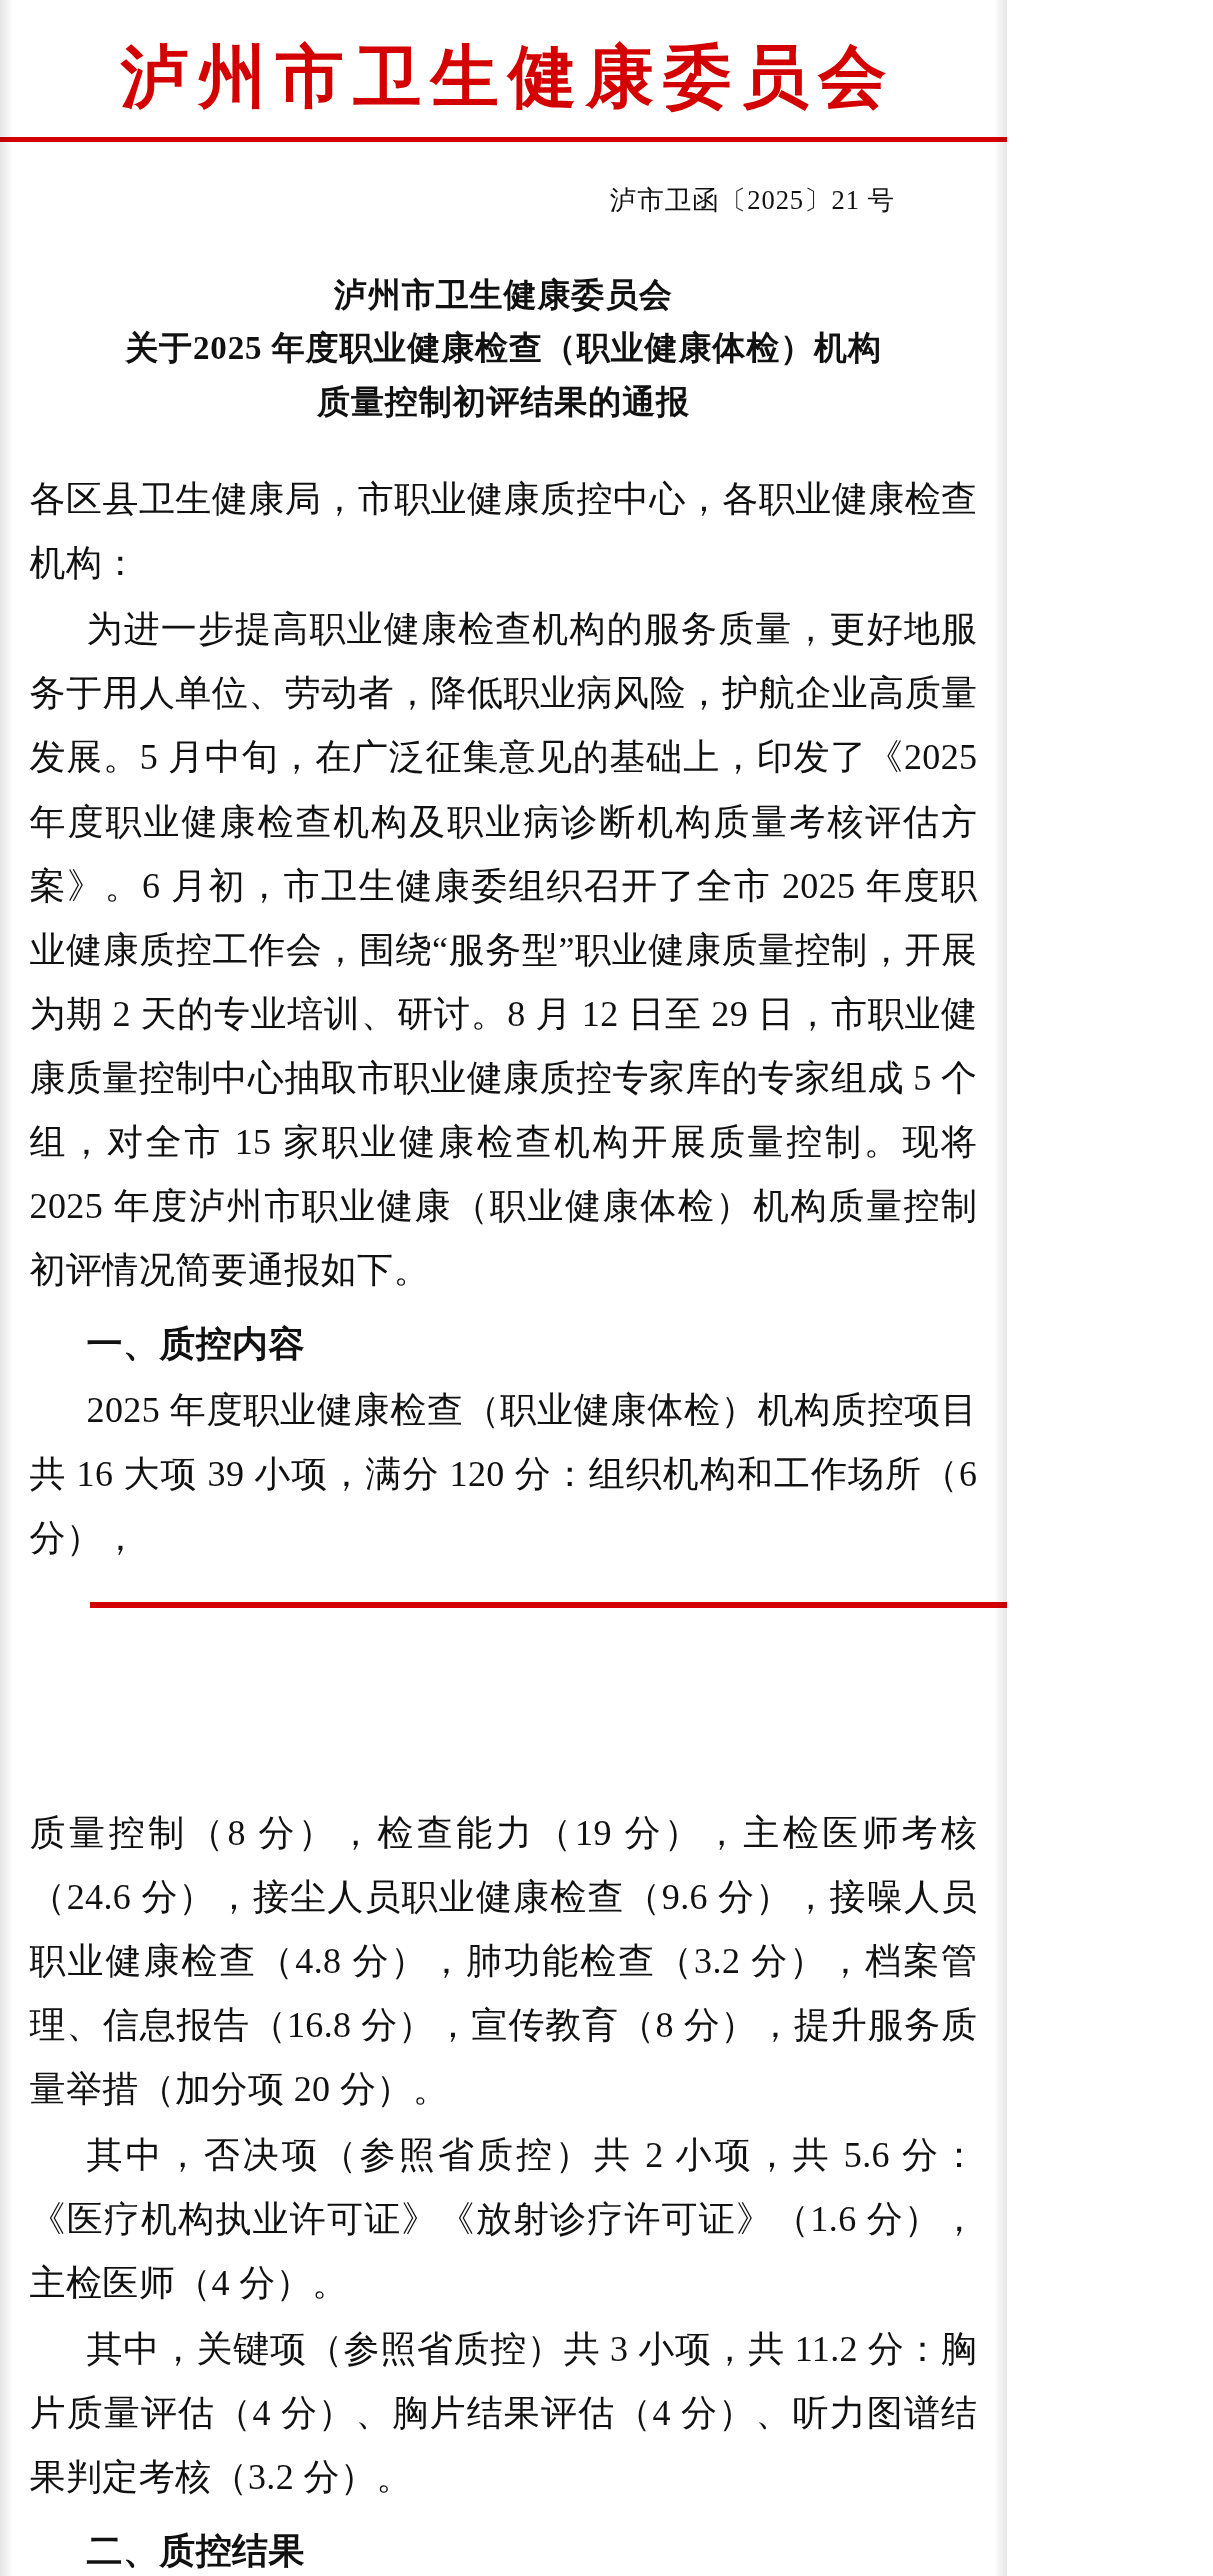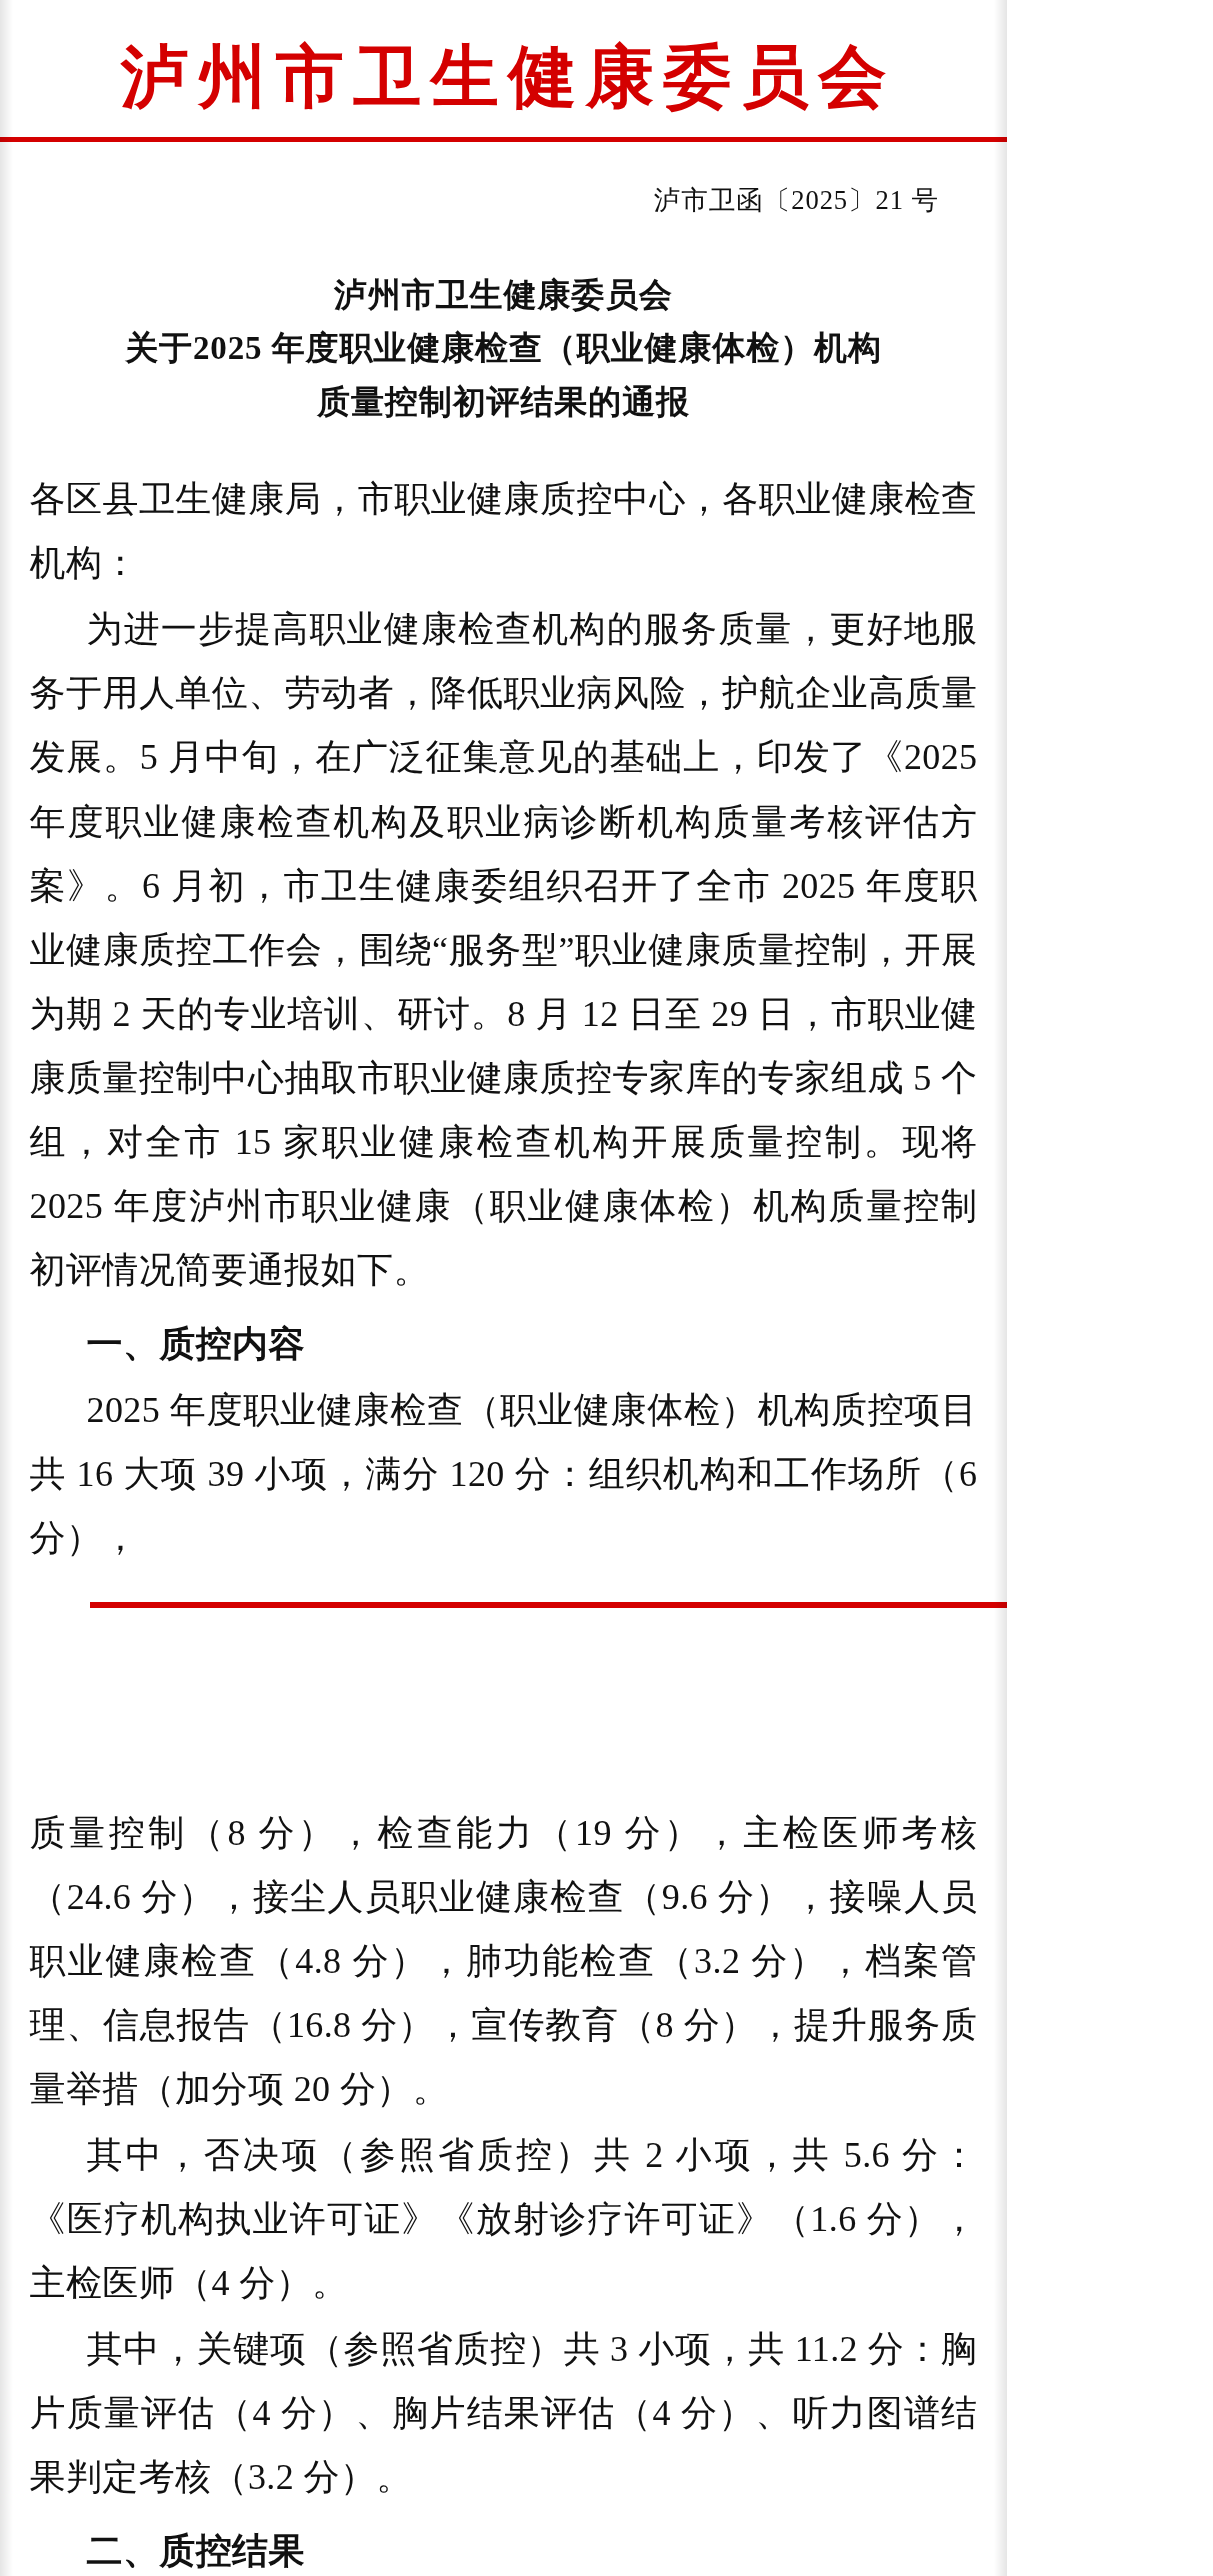--- a/index.html
+++ b/index.html
@@ -38,21 +38,21 @@
   .masthead-rule {
     width: 1034px;
     height: 4.7px;
     background: #d40000;
     margin: 21px auto 0 auto;
   }
 
   
   .docnum-row {
     margin-top: 40px;
-    padding-right: 68px;
+    padding-right: 112px;
     text-align: right;
     font-size: 26.6px;
     letter-spacing: 0.9px;
     color: #111;
   }
 
   
   .doc-title {
     margin-top: 51px;
     text-align: center;

